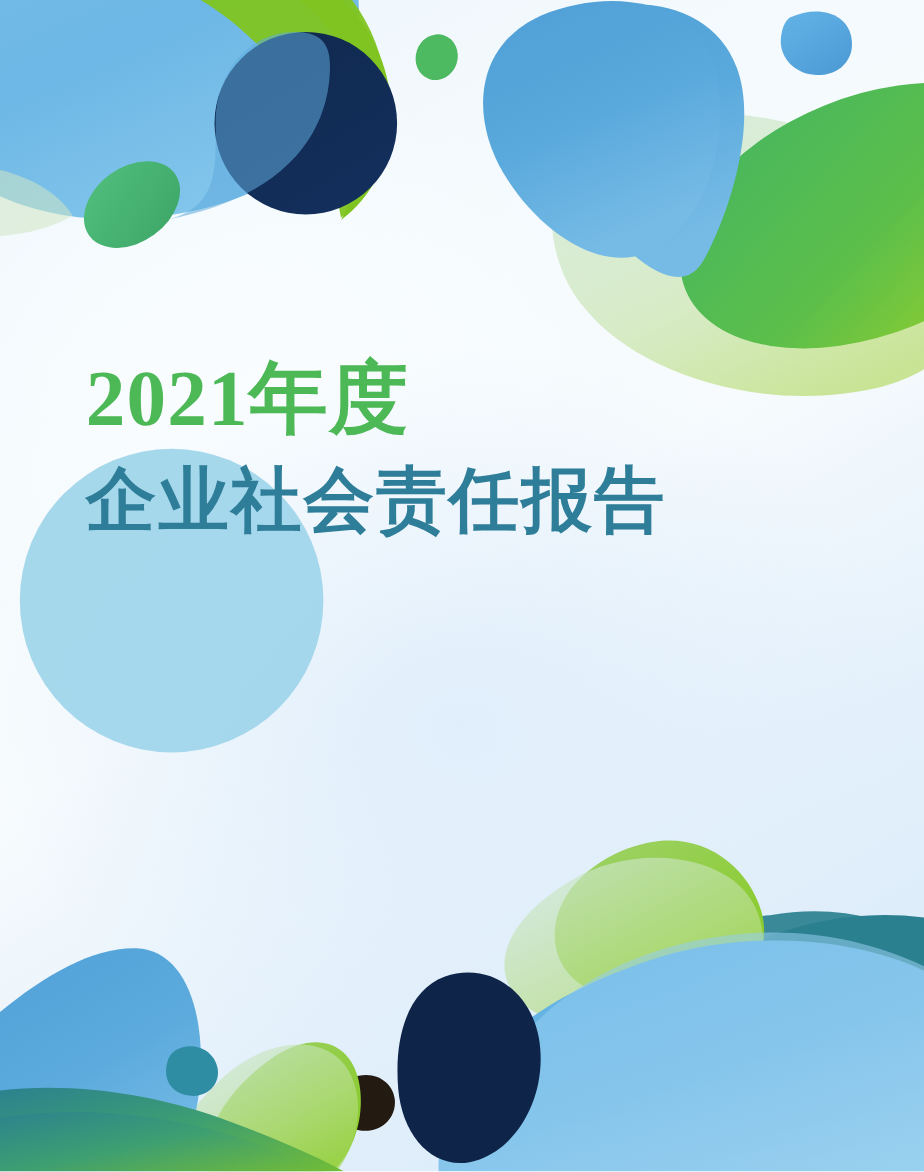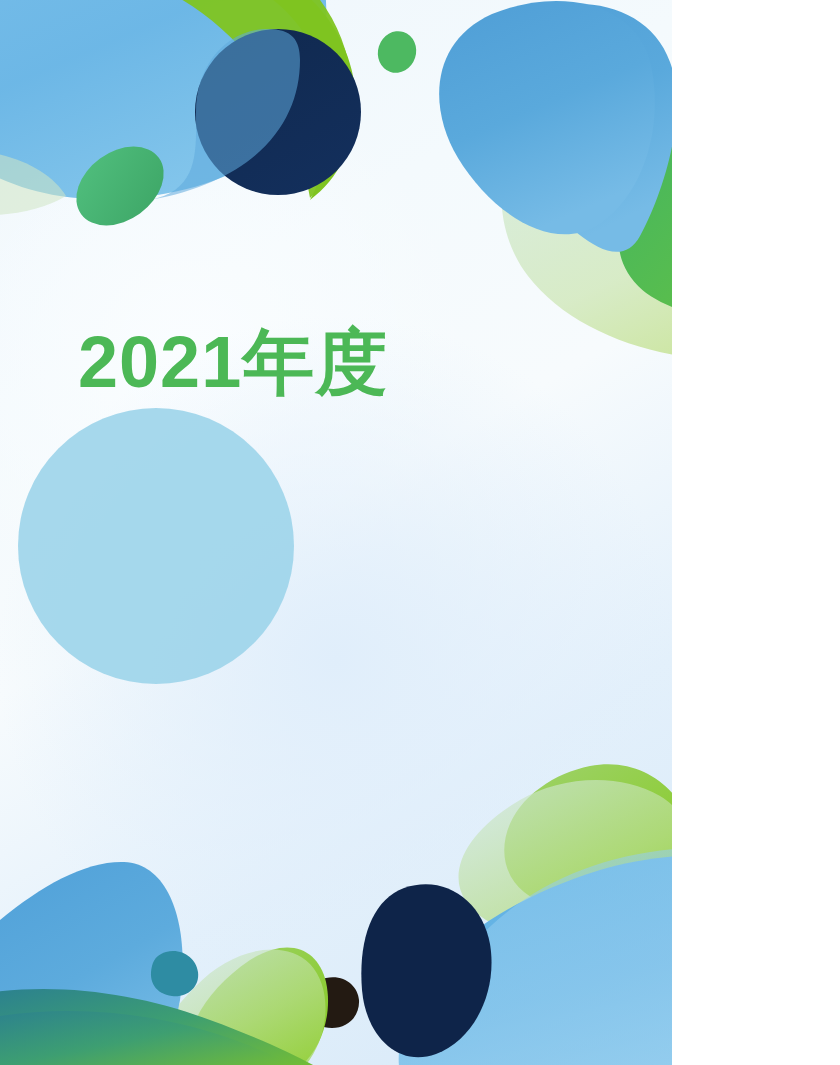--- a/index.html
+++ b/index.html
@@ -2,24 +2,24 @@
 <html><head>
 <meta charset="utf-8">
 <style>
   html, body {
     margin: 0;
     padding: 0;
     background: #ffffff;
   }
   #cover {
     position: relative;
-    width: 672px;
+    width: 840px;
     height: 1065px;
     overflow: hidden;
-    font-family: Liberation Sans, sans-serif;
+    font-family: Liberation Serif, serif;
     background: linear-gradient(150deg, #eef6fc 0%, #f4fafd 28%, #f7fbfd 48%, #e3f0fb 72%, #d7e9f8 100%);
   }
   #cover .bgfill {
     position: absolute;
     inset: 0;
     background:
       radial-gradient(ellipse 70% 45% at 50% 62%, #e0eefb 0%, rgba(224,238,251,0) 72%),
       radial-gradient(ellipse 60% 38% at 28% 33%, #fafdff 0%, rgba(250,253,255,0) 70%);
   }
   #cover svg.deco {
@@ -196,15 +196,16 @@
     <path d="M -80,1036 C 20,1000 140,1004 240,1042 C 272,1054 298,1066 312,1075
              L -80,1075 Z" fill="url(#gTealGreenB)" opacity="0.85"></path>
 
     <path d="M 166,952 C 182,948 196,958 198,972 C 200,988 186,998 172,996
              C 156,994 148,982 152,966 C 154,958 159,954 166,952 Z" fill="#2e8ca3"></path>
 
   </svg>
 
   <div class="title-block">
     <div class="title-year">2021年度</div>
+    <div class="title-main">企业社会责任报告</div>
   </div>
 
 </div>
 
 </body></html>

